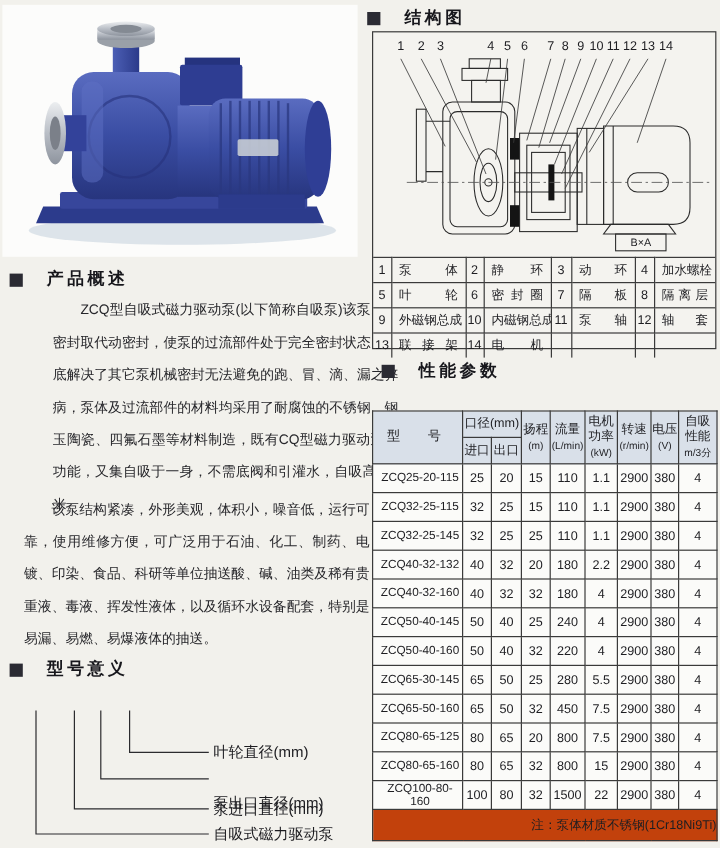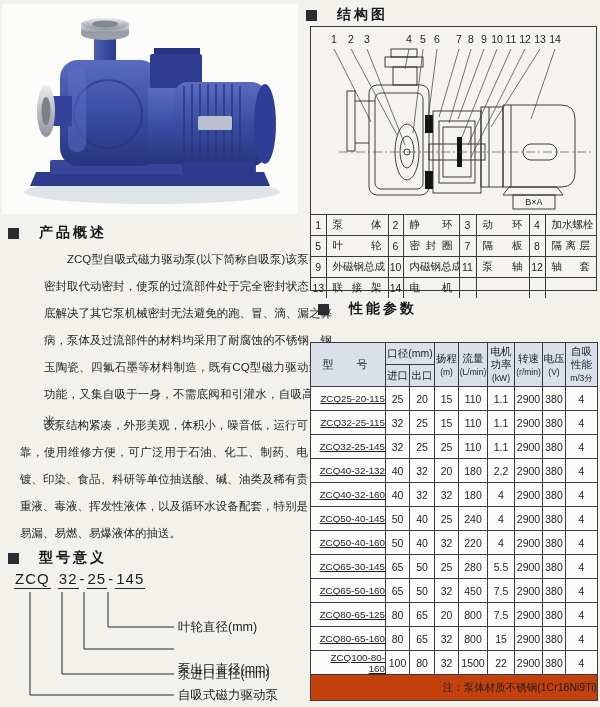--- a/index.html
+++ b/index.html
@@ -56,21 +56,21 @@
     background:#fbfbf9;color:#1e1e22;
   }
   .perf-table th,.perf-table td{border:1px solid #3a3a3a;padding:0;}
   .perf-table thead th{
     background:#d9e0e9;font-weight:normal;font-size:10.5px;
     text-align:center;line-height:1.25;padding:2px 0;
   }
   .perf-table thead th .unit{font-size:8.5px;}
   .perf-table thead th.th-model{font-size:11px;letter-spacing:6px;}
   .perf-table tbody td{height:23px;text-align:center;font-size:10.5px;}
-  .perf-table tbody td.td-model{text-align:right;padding-left:4px;font-size:9.8px;text-decoration:underline;}
+  .perf-table tbody td.td-model{text-align:center;padding-left:4px;font-size:9.8px;}
   .perf-table td.note-cell{
     height:25px;text-align:right;padding-left:8px;font-size:10.5px;background:#c2410c;
   }
 
   
   .model-diagram{position:relative;}
   .model-code{font-size:15px;letter-spacing:1px;color:#1c1c20;}
   .model-code .mseg{border-bottom:1.5px solid #2a2a2e;padding:0 1px 1px 1px;}
   .model-code .msep{white-space:pre;padding:0 1px;}
   .model-label{
@@ -156,21 +156,20 @@
 </div>
 <div class="abs model-diagram" style="left:8px;top:568px;width:290px;height:139px;">
   <svg class="model-lines" width="290" height="139" viewBox="0 0 290 139">
     <g stroke="#2b2b2e" stroke-width="1" fill="none">
       <polyline points="100,24 100,59 166,59"></polyline>
       <polyline points="76,24 76,81 166,81"></polyline>
       <polyline points="54,24 54,106 166,106"></polyline>
       <polyline points="22,24 22,127 166,127"></polyline>
     </g>
   </svg>
-  <div class="model-code" id="model-code" style="position:absolute;left:6px;top:2px;"><span class="mseg">ZCQ</span><span class="msep"> </span><span class="mseg">32</span><span class="msep">-</span><span class="mseg">25</span><span class="msep">-</span><span class="mseg">145</span></div>
   <div id="model-labels">
       <div class="model-label" style="top: 51px;">叶轮直径(mm)</div>
       <div class="model-label" style="top: 73px; margin-top: 20px;">泵出口直径(mm)</div>
       <div class="model-label" style="top: 98px;">泵进口直径(mm)</div>
       <div class="model-label" style="top: 119px;">自吸式磁力驱动泵</div>
     </div>
 </div>
 
 <div class="abs sec-head" style="left:306px;top:6px;">
   <span class="bullet"></span>

